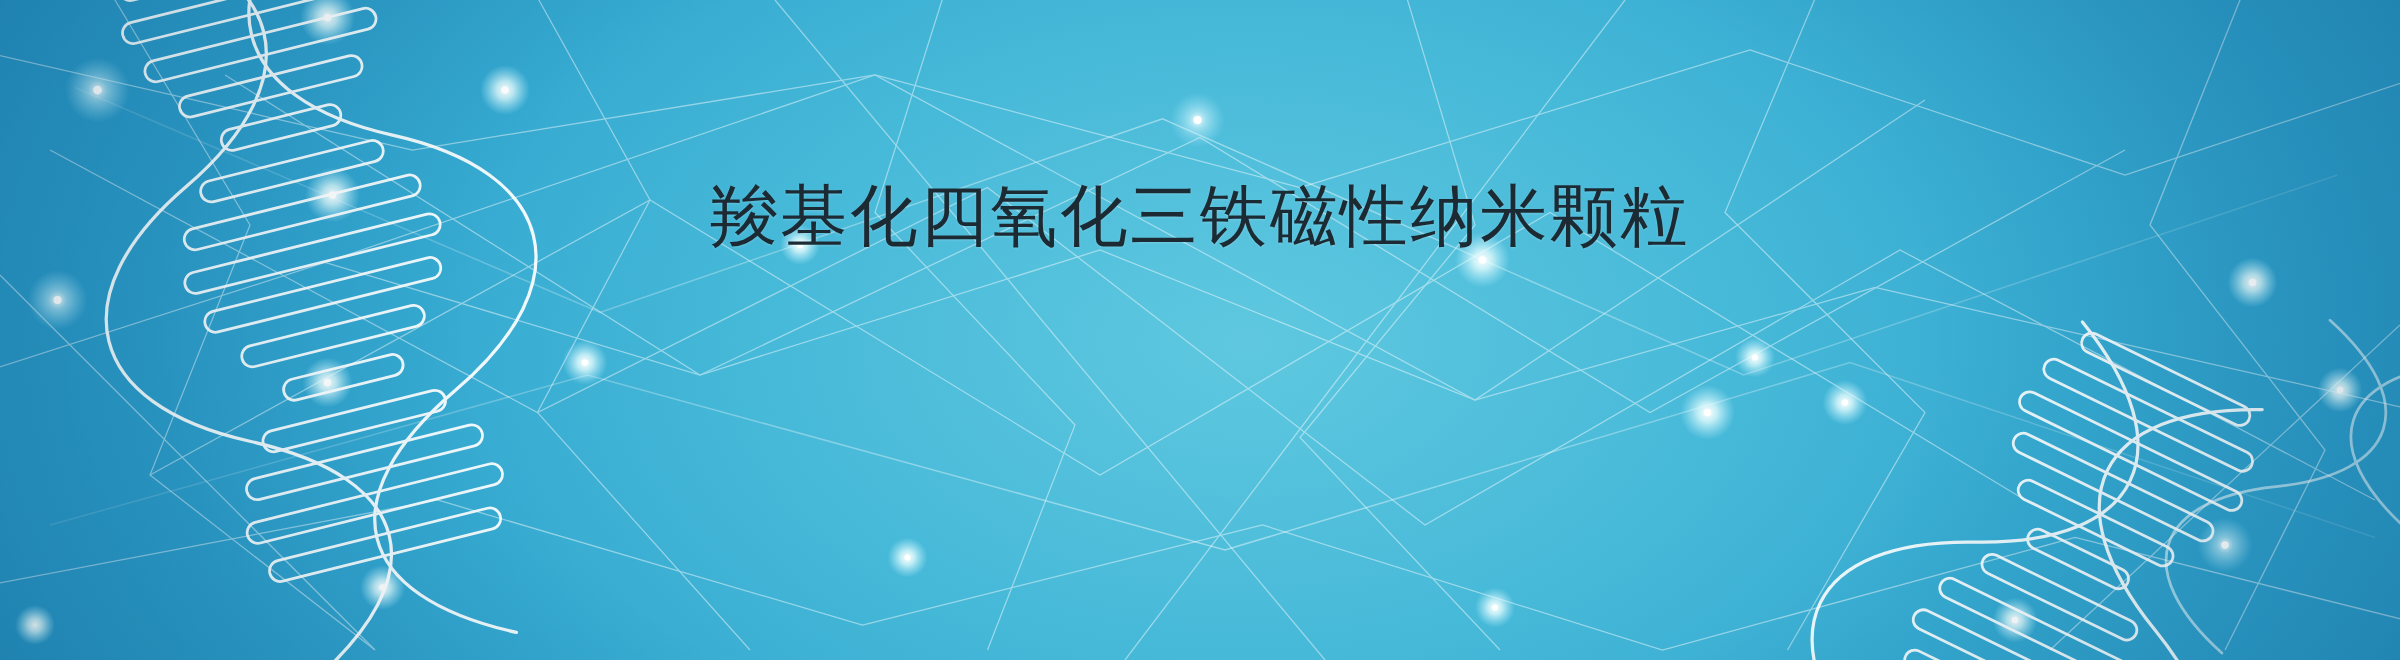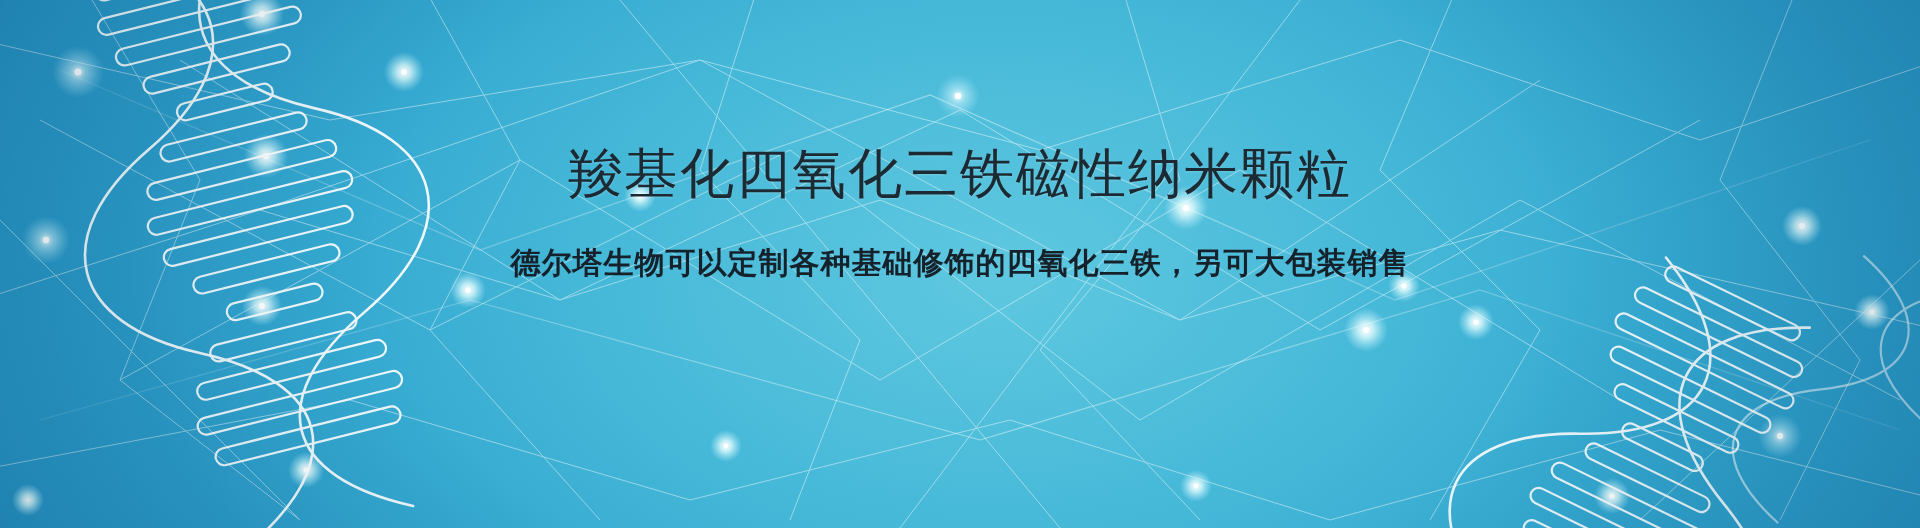--- a/index.html
+++ b/index.html
@@ -207,16 +207,15 @@
         <path d="M 20 0 C 110 40, 110 100, 20 140 C -70 180, -70 240, 20 280"></path>
         <path d="M 130 0 C 40 40, 40 100, 130 140 C 220 180, 220 240, 130 280"></path>
       </g>
     </g>
   </svg>
 
   <div id="vignette"></div>
 
   <div class="text-wrap">
     <div class="title">羧基化四氧化三铁磁性纳米颗粒</div>
-    <div class="subtitle">德尔塔生物可以定制各种基础修饰的四氧化三铁，另可大包装销售</div>
   </div>
 
 </div>
 
 </body></html>

